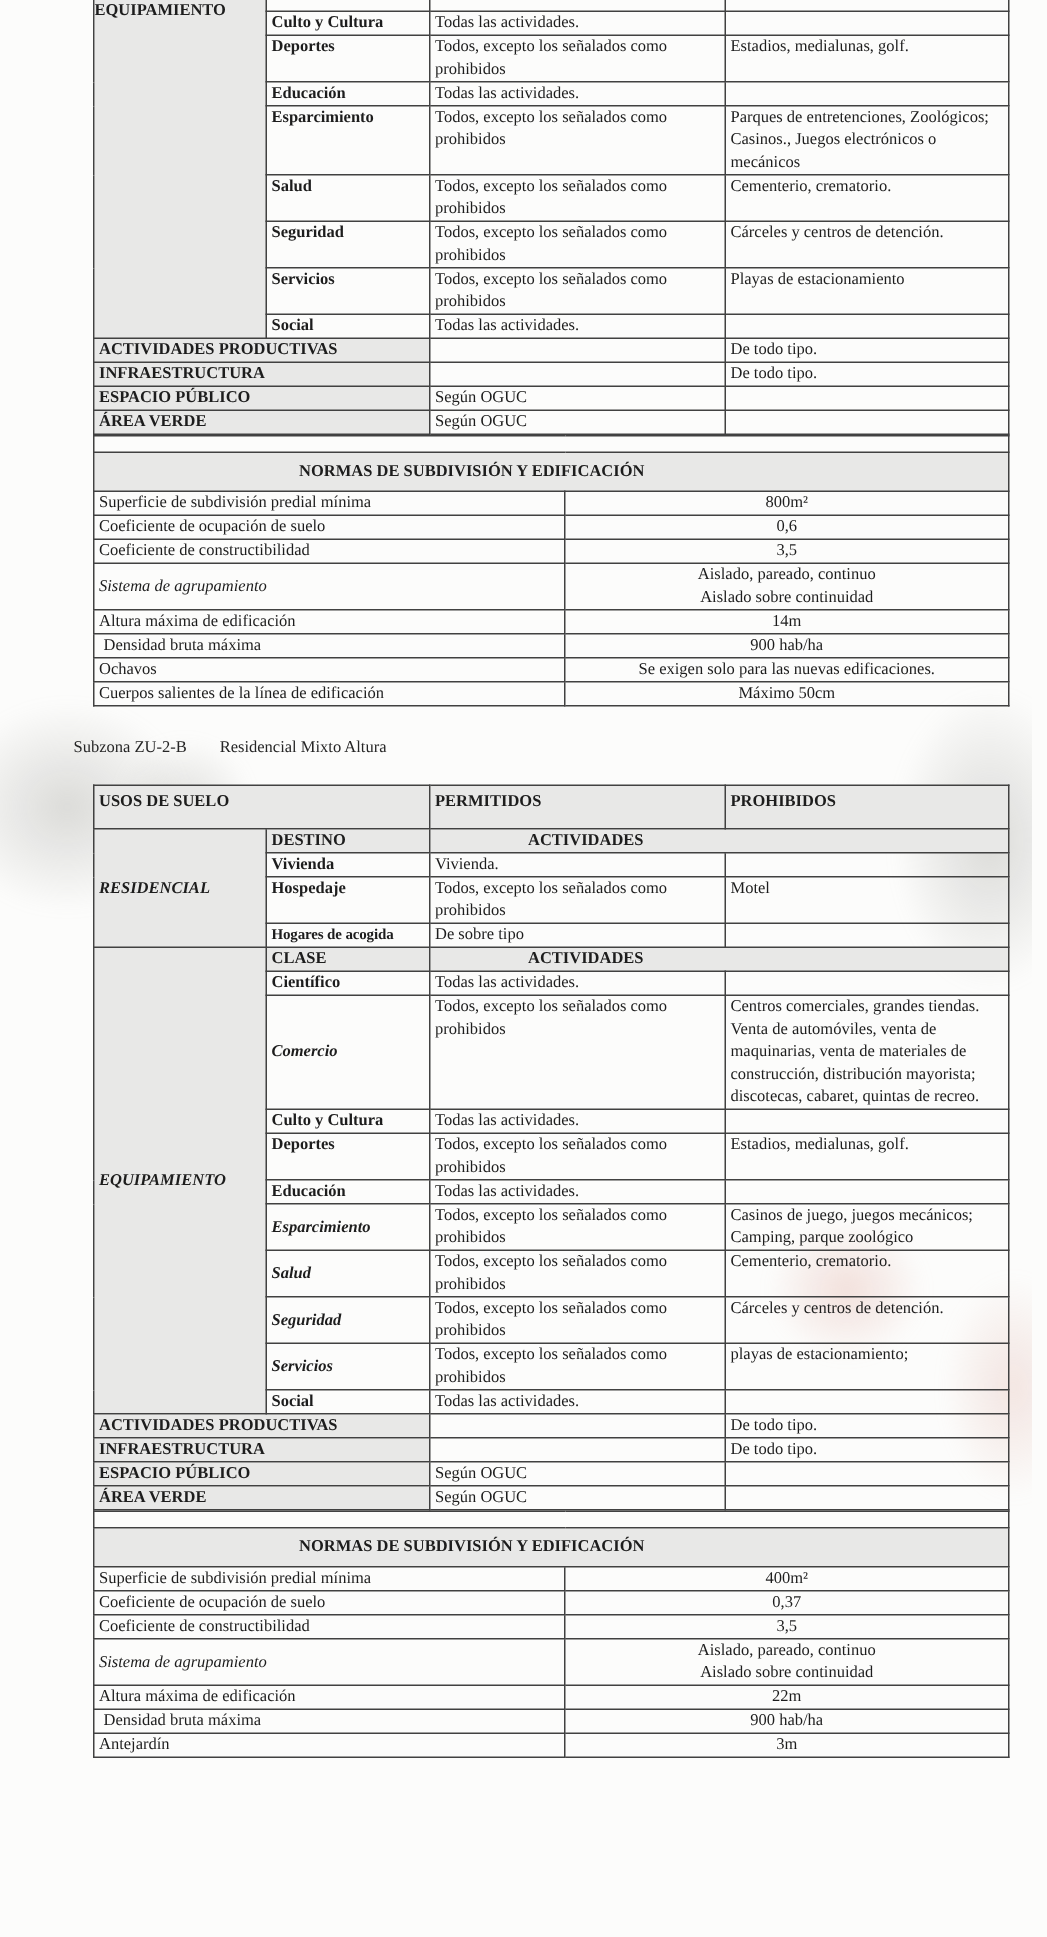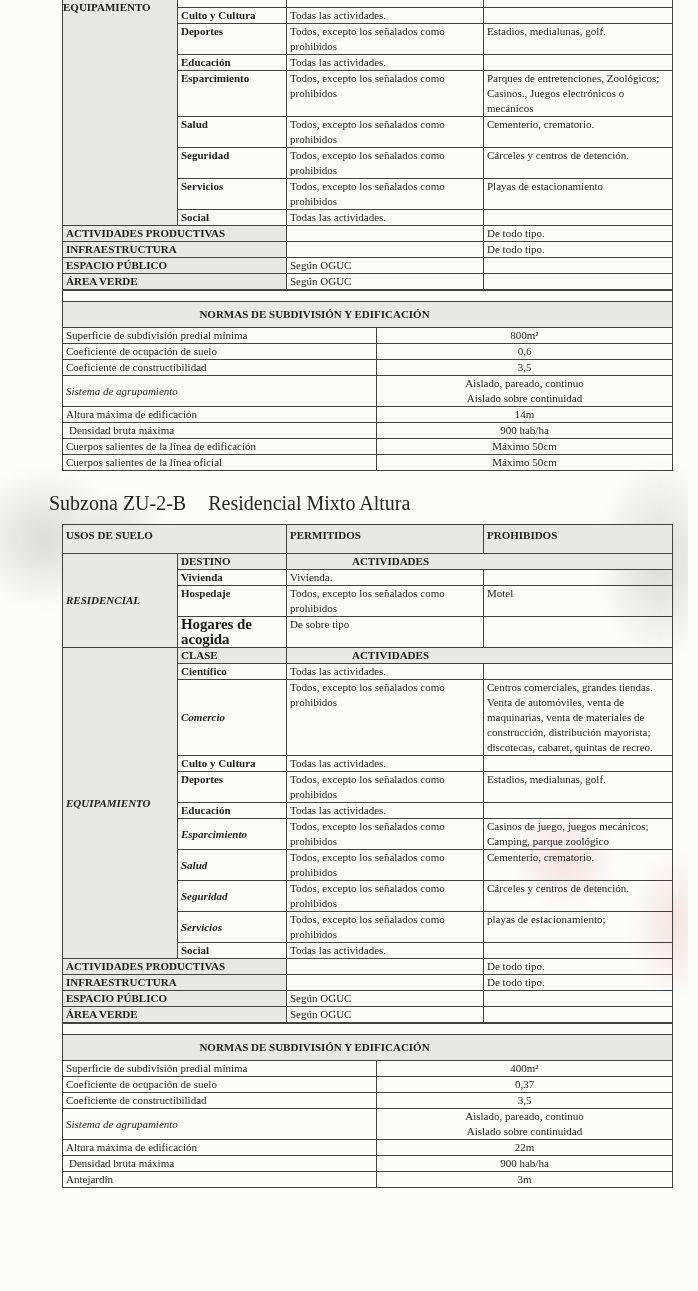--- a/index.html
+++ b/index.html
@@ -24,42 +24,42 @@
   .content { position:absolute; left:62px; top:0; width:610px; }
 
   table {
     border-collapse:collapse; table-layout:fixed; width:610px;
     font-size:11px; line-height:15px;
   }
   td { border:1px solid #414141; padding:0 3px; vertical-align:top; overflow:hidden; }
   .pre { white-space:pre-line; }
   .g   { background:#e8e8e7; font-weight:bold; }
   .lbl { font-weight:bold; }
-  .sm  { font-size:15px; letter-spacing:-0.1px; }
+  .sm  { font-size:10px; letter-spacing:-0.1px; }
 
   
   .t-cut td { border-top:none; height:7px; padding:0; }
   .eq-top { vertical-align:top; padding-top:28px; }
   .v-mid  { vertical-align:middle;font-style:italic; }
 
   .usos-hdr td { height:25px; padding-top:3px; }
   .subhdr td { height:15px; }
   .act-merged { text-align:center; padding-right:190px; font-weight:bold;padding-left:12px; }
 
   .normas { margin-top:0; }
   .normas .spacer td { height:10px; }
   .normas .n-title td {
     height:25px; vertical-align:middle; font-weight:bold;
     text-align:center; padding-right:109px;
   }
   .normas .val { text-align:center; }
 
   .heading {
-    margin:21px 0 9px -13px;
-    font-size:20px; color:#262626; white-space:nowrap;
+    margin:21px 0 19px -13px;
+    font-size:11px; color:#262626; white-space:nowrap;
   }
   .heading .gap { display:inline-block; width:22px; }
 </style>
 </head>
 <body>
 
 <div class="page">
   <div class="wm wm1"></div>
   <div class="wm wm2"></div>
   <div class="wm wm3"></div>
@@ -176,25 +176,25 @@
       </tr>
       <tr>
         <td>Altura máxima de edificación</td>
         <td class="val">14m</td>
       </tr>
       <tr>
         <td style="padding-left:6px">Densidad bruta máxima</td>
         <td class="val">900 hab/ha</td>
       </tr>
       <tr>
+        <td>Ochavos</td>
+        <td class="val">Se exigen solo para las nuevas edificaciones.</td>
+      </tr>
+      <tr>
         <td>Cuerpos salientes de la línea de edificación</td>
-        <td class="val">Máximo 50cm</td>
-      </tr>
-      <tr>
-        <td>Cuerpos salientes de la línea oficial</td>
         <td class="val">Máximo 50cm</td>
       </tr>
     </tbody>
       </table>
 
     <div class="heading">
       <span>Subzona ZU-2-B</span><span class="gap"></span><span>Residencial Mixto Altura</span>
     </div>
 
     <table>

